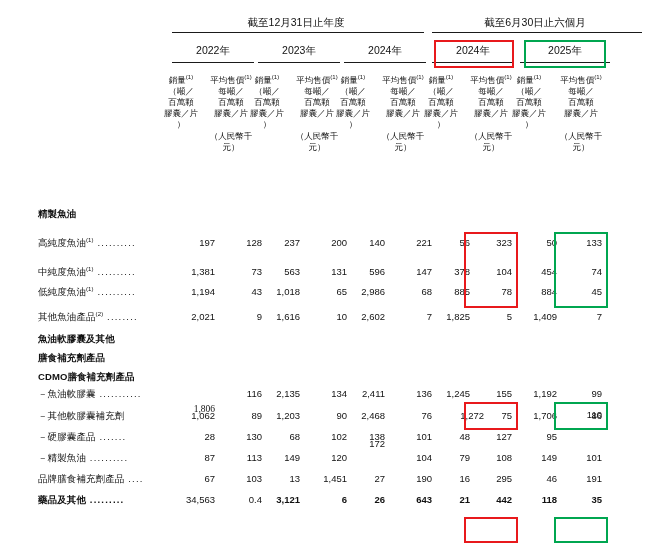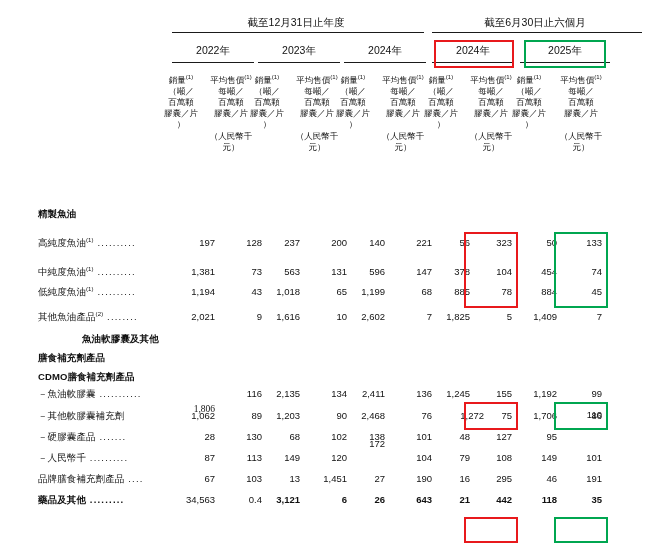--- a/index.html
+++ b/index.html
@@ -209,38 +209,38 @@
       <div class="cell" style="top: 266px; left: 372px; width: 60px;">147</div>
       <div class="cell" style="top: 266px; left: 410px; width: 60px;">378</div>
       <div class="cell" style="top: 266px; left: 452px; width: 60px;">104</div>
       <div class="cell" style="top: 266px; left: 497px; width: 60px;">454</div>
       <div class="cell" style="top: 266px; left: 542px; width: 60px;">74</div>
       <div class="row-label" style="top: 286px; left: 38px;"><span>低純度魚油</span><span class="sup">(1)</span><span class="dots"> ..........</span></div>
       <div class="cell" style="top: 286px; left: 155px; width: 60px;">1,194</div>
       <div class="cell" style="top: 286px; left: 202px; width: 60px;">43</div>
       <div class="cell" style="top: 286px; left: 240px; width: 60px;">1,018</div>
       <div class="cell" style="top: 286px; left: 287px; width: 60px;">65</div>
-      <div class="cell" style="top: 286px; left: 325px; width: 60px;">1,199</div>
+      <div class="cell" style="top: 286px; left: 325px; width: 60px;">2,986</div>
       <div class="cell" style="top: 286px; left: 372px; width: 60px;">68</div>
       <div class="cell" style="top: 286px; left: 410px; width: 60px;">885</div>
       <div class="cell" style="top: 286px; left: 452px; width: 60px;">78</div>
       <div class="cell" style="top: 286px; left: 497px; width: 60px;">884</div>
       <div class="cell" style="top: 286px; left: 542px; width: 60px;">45</div>
       <div class="row-label" style="top: 311px; left: 38px;"><span>其他魚油產品</span><span class="sup">(2)</span><span class="dots"> ........</span></div>
       <div class="cell" style="top: 311px; left: 155px; width: 60px;">2,021</div>
       <div class="cell" style="top: 311px; left: 202px; width: 60px;">9</div>
       <div class="cell" style="top: 311px; left: 240px; width: 60px;">1,616</div>
       <div class="cell" style="top: 311px; left: 287px; width: 60px;">10</div>
       <div class="cell" style="top: 311px; left: 325px; width: 60px;">2,602</div>
       <div class="cell" style="top: 311px; left: 372px; width: 60px;">7</div>
       <div class="cell" style="top: 311px; left: 410px; width: 60px;">1,825</div>
       <div class="cell" style="top: 311px; left: 452px; width: 60px;">5</div>
       <div class="cell" style="top: 311px; left: 497px; width: 60px;">1,409</div>
       <div class="cell" style="top: 311px; left: 542px; width: 60px;">7</div>
-      <div class="row-label bold" style="top: 333px; left: 38px; margin-left: 44px;">魚油軟膠囊及其他</div>
+      <div class="row-label bold" style="top: 333px; left: 38px;">魚油軟膠囊及其他</div>
       <div class="row-label bold" style="top: 352px; left: 38px;">膳食補充劑產品</div>
       <div class="row-label bold" style="top: 371px; left: 38px;">CDMO膳食補充劑產品</div>
       <div class="row-label" style="top: 388px; left: 38px;"><span>－魚油軟膠囊</span><span class="dots"> ...........</span></div>
       <div class="cell" style="top: 404px; left: 155px; width: 60px; font-family: Liberation Serif, serif;">1,806</div>
       <div class="cell" style="top: 388px; left: 202px; width: 60px;">116</div>
       <div class="cell" style="top: 388px; left: 240px; width: 60px;">2,135</div>
       <div class="cell" style="top: 388px; left: 287px; width: 60px;">134</div>
       <div class="cell" style="top: 388px; left: 325px; width: 60px;">2,411</div>
       <div class="cell" style="top: 388px; left: 372px; width: 60px;">136</div>
       <div class="cell" style="top: 388px; left: 410px; width: 60px;">1,245</div>
@@ -262,21 +262,21 @@
       <div class="cell" style="top: 431px; left: 155px; width: 60px;">28</div>
       <div class="cell" style="top: 431px; left: 202px; width: 60px;">130</div>
       <div class="cell" style="top: 431px; left: 240px; width: 60px;">68</div>
       <div class="cell" style="top: 431px; left: 287px; width: 60px;">102</div>
       <div class="cell" style="top: 431px; left: 325px; width: 60px;">138</div>
       <div class="cell" style="top: 431px; left: 372px; width: 60px;">101</div>
       <div class="cell" style="top: 431px; left: 410px; width: 60px;">48</div>
       <div class="cell" style="top: 431px; left: 452px; width: 60px;">127</div>
       <div class="cell" style="top: 431px; left: 497px; width: 60px;">95</div>
       <div class="cell" style="top: 409px; left: 542px; width: 60px;">110</div>
-      <div class="row-label" style="top: 452px; left: 38px;"><span>－人民幣千</span><span class="dots"> ..........</span></div>
+      <div class="row-label" style="top: 452px; left: 38px;"><span>－精製魚油</span><span class="dots"> ..........</span></div>
       <div class="cell" style="top: 452px; left: 155px; width: 60px;">87</div>
       <div class="cell" style="top: 452px; left: 202px; width: 60px;">113</div>
       <div class="cell" style="top: 452px; left: 240px; width: 60px;">149</div>
       <div class="cell" style="top: 452px; left: 287px; width: 60px;">120</div>
       <div class="cell" style="top: 438px; left: 325px; width: 60px;">172</div>
       <div class="cell" style="top: 452px; left: 372px; width: 60px;">104</div>
       <div class="cell" style="top: 452px; left: 410px; width: 60px;">79</div>
       <div class="cell" style="top: 452px; left: 452px; width: 60px;">108</div>
       <div class="cell" style="top: 452px; left: 497px; width: 60px;">149</div>
       <div class="cell" style="top: 452px; left: 542px; width: 60px;">101</div>

